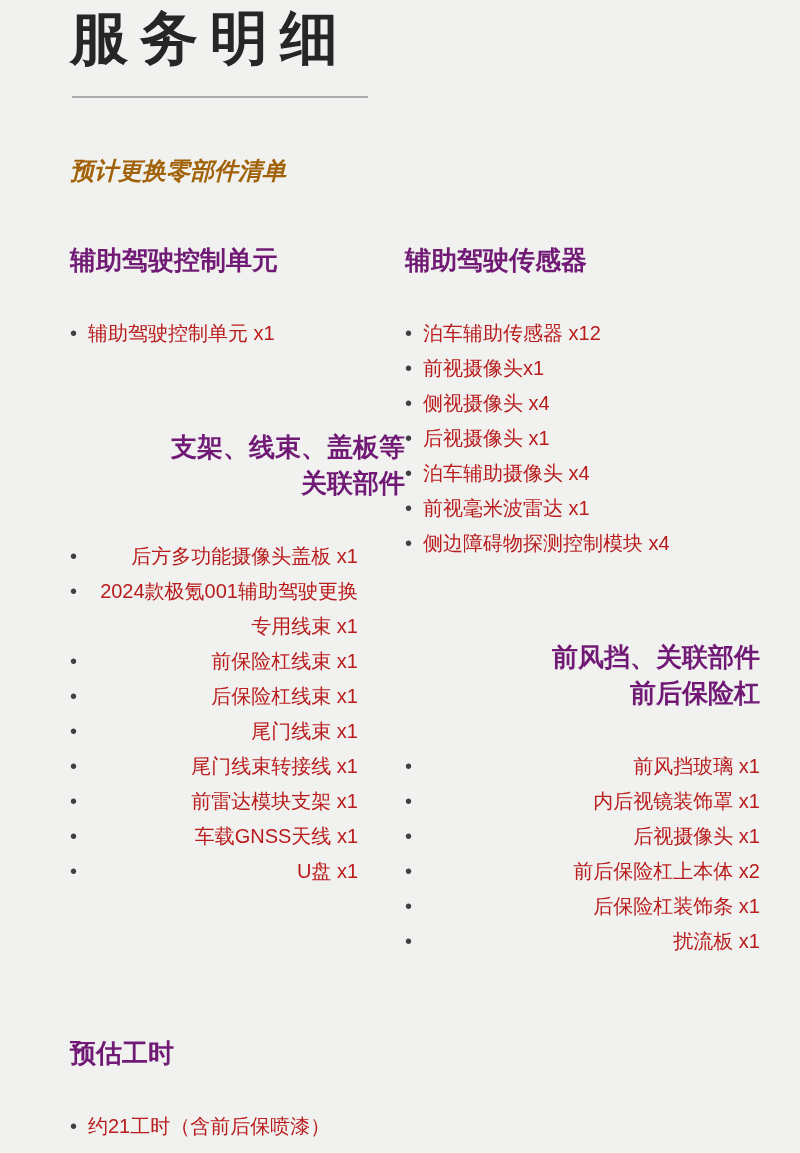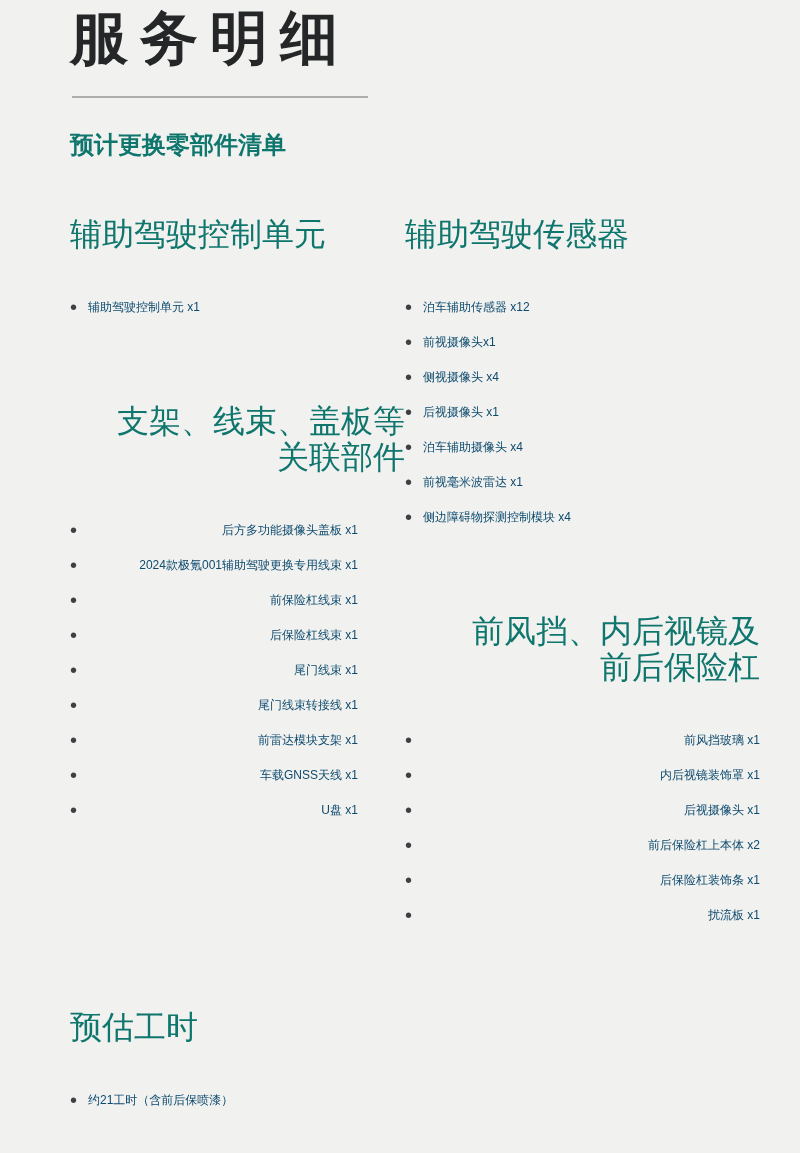--- a/index.html
+++ b/index.html
@@ -23,47 +23,48 @@
     color: #242628;
   }
   .divider {
     margin-top: 32px;
     margin-left: 2px;
     width: 296px;
     height: 2px;
     background: #aeaeae;
   }
   .subtitle {
-    margin-top: 32px;
+    margin-top: 58px;
     font-size: 24px;
     line-height: 30px;
     font-weight: 700;
-    color: #0f766e;
+    color: #a16207;
+    font-style: italic;
   }
 
   .columns { display: flex; align-items: flex-start; margin-top: 56px; }
   .col-left { width: 335px; flex: none; }
   .col-right { flex: 1; min-width: 0; }
 
   .section + .section { margin-top: 78px; text-align: right; }
   .section-heading {
-    font-size: 32px;
+    font-size: 26px;
     line-height: 36px;
-    font-weight: 400;
-    color: #0f766e;
+    font-weight: 700;
+    color: #701a75;
   }
   .section-heading span { display: block; }
 
   .items { margin-top: 38px; }
   .item {
     position: relative;
     padding-left: 18px;
-    font-size: 12px;
+    font-size: 20px;
     line-height: 35px;
-    color: #0c4a6e;
+    color: #b91c1c;
   }
   .item::before {
     content: "\2022";
     position: absolute;
     left: 0;
     top: 0;
     font-size: 20px;
     color: #3f4043;
   }
   .col-left .item { max-width: 270px; }
@@ -126,21 +127,21 @@
           <div class="item">侧视摄像头 x4</div>
           <div class="item">后视摄像头 x1</div>
           <div class="item">泊车辅助摄像头 x4</div>
           <div class="item">前视毫米波雷达 x1</div>
           <div class="item">侧边障碍物探测控制模块 x4</div>
         </div>
       </div>
 
       <div class="section">
         <div class="section-heading">
-          <span>前风挡、内后视镜及</span>
+          <span>前风挡、关联部件</span>
           <span>前后保险杠</span>
         </div>
         <div class="items">
           <div class="item">前风挡玻璃 x1</div>
           <div class="item">内后视镜装饰罩 x1</div>
           <div class="item">后视摄像头 x1</div>
           <div class="item">前后保险杠上本体 x2</div>
           <div class="item">后保险杠装饰条 x1</div>
           <div class="item">扰流板 x1</div>
         </div>

